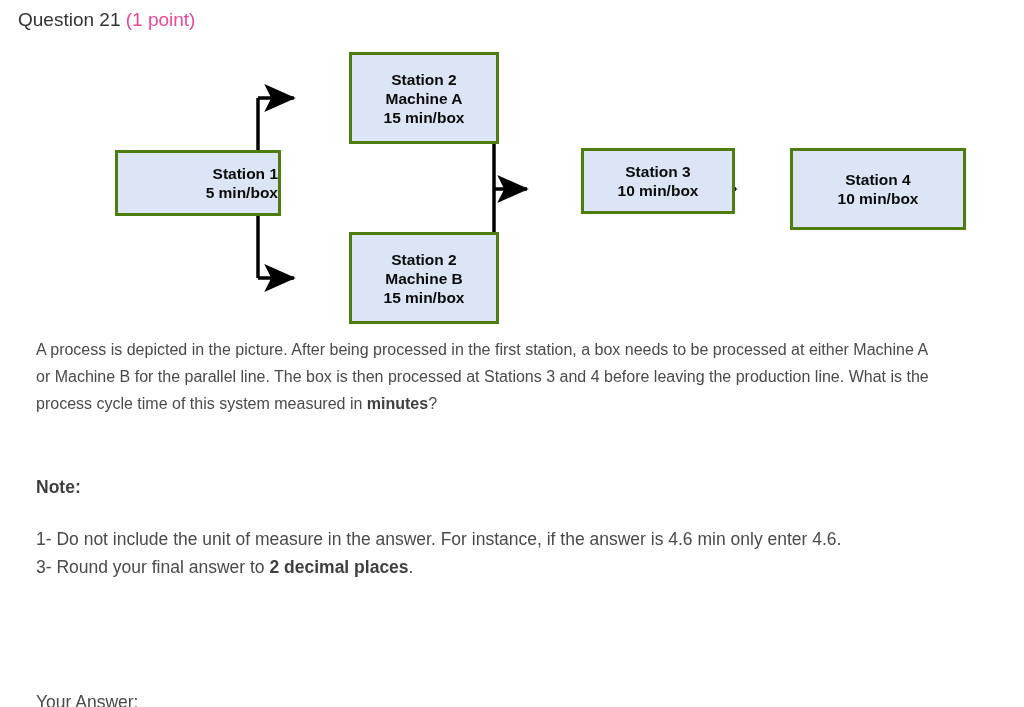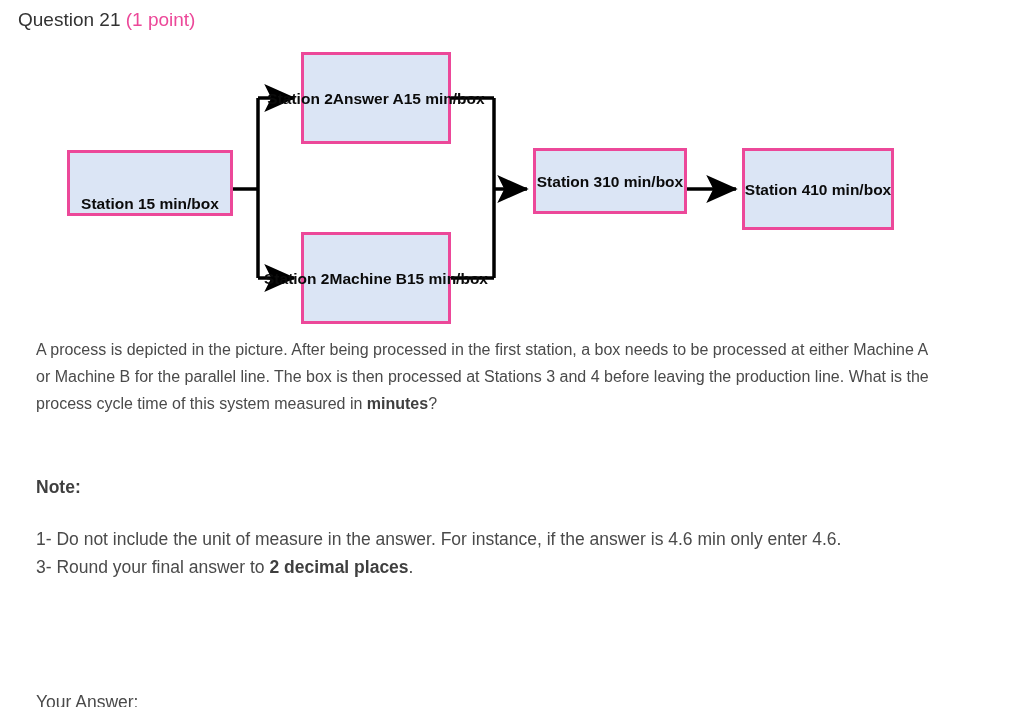--- a/index.html
+++ b/index.html
@@ -40,40 +40,41 @@
     position: absolute;
     left: 0;
     top: 40px;
     width: 1024px;
     height: 290px;
   }
   .proc-box {
     position: absolute;
     box-sizing: border-box;
     background: #dbe5f5;
-    border: 3px solid #ec4899;
+    border: 3px solid #4d7c0f;
     display: flex;
-    flex-direction: row;
+    flex-direction: column;
     align-items: center;
     justify-content: center;
     font-family: "Liberation Sans", sans-serif;
     font-weight: bold;
     font-size: 15.5px;
     line-height: 19px;
     color: #0b0b0b;
     text-align: center;
+    margin-left: 48px;
   }
   .proc-box .line { display: block; white-space: nowrap; }
 
   
   #box-station1 { left: 67px;  top: 110px; width: 166px; height: 66px; align-items: flex-end; }
   #box-machinea { left: 301px; top: 12px;  width: 150px; height: 92px; }
   #box-machineb { left: 301px; top: 192px; width: 150px; height: 92px; }
   #box-station3 { left: 533px; top: 108px; width: 154px; height: 66px; }
-  #box-station4 { left: 742px; top: 108px; width: 152px; height: 82px; }
+  #box-station4 { left: 742px; top: 108px; width: 176px; height: 82px; }
 
   .connectors {
     position: absolute;
     left: 0; top: 0;
     width: 1024px; height: 290px;
     overflow: visible;
   }
 
   
   .body-text {
@@ -151,21 +152,21 @@
     <path d="M687,149 L736,149" stroke="#000000" stroke-width="3.5" fill="none" marker-end="url(#arrowhead)"></path>
   </svg>
 
   <div class="proc-box" id="box-station1">
     <span class="line">Station 1</span>
     <span class="line">5 min/box</span>
   </div>
 
   <div class="proc-box" id="box-machinea">
     <span class="line">Station 2</span>
-    <span class="line">Answer A</span>
+    <span class="line">Machine A</span>
     <span class="line">15 min/box</span>
   </div>
 
   <div class="proc-box" id="box-machineb">
     <span class="line">Station 2</span>
     <span class="line">Machine B</span>
     <span class="line">15 min/box</span>
   </div>
 
   <div class="proc-box" id="box-station3">

